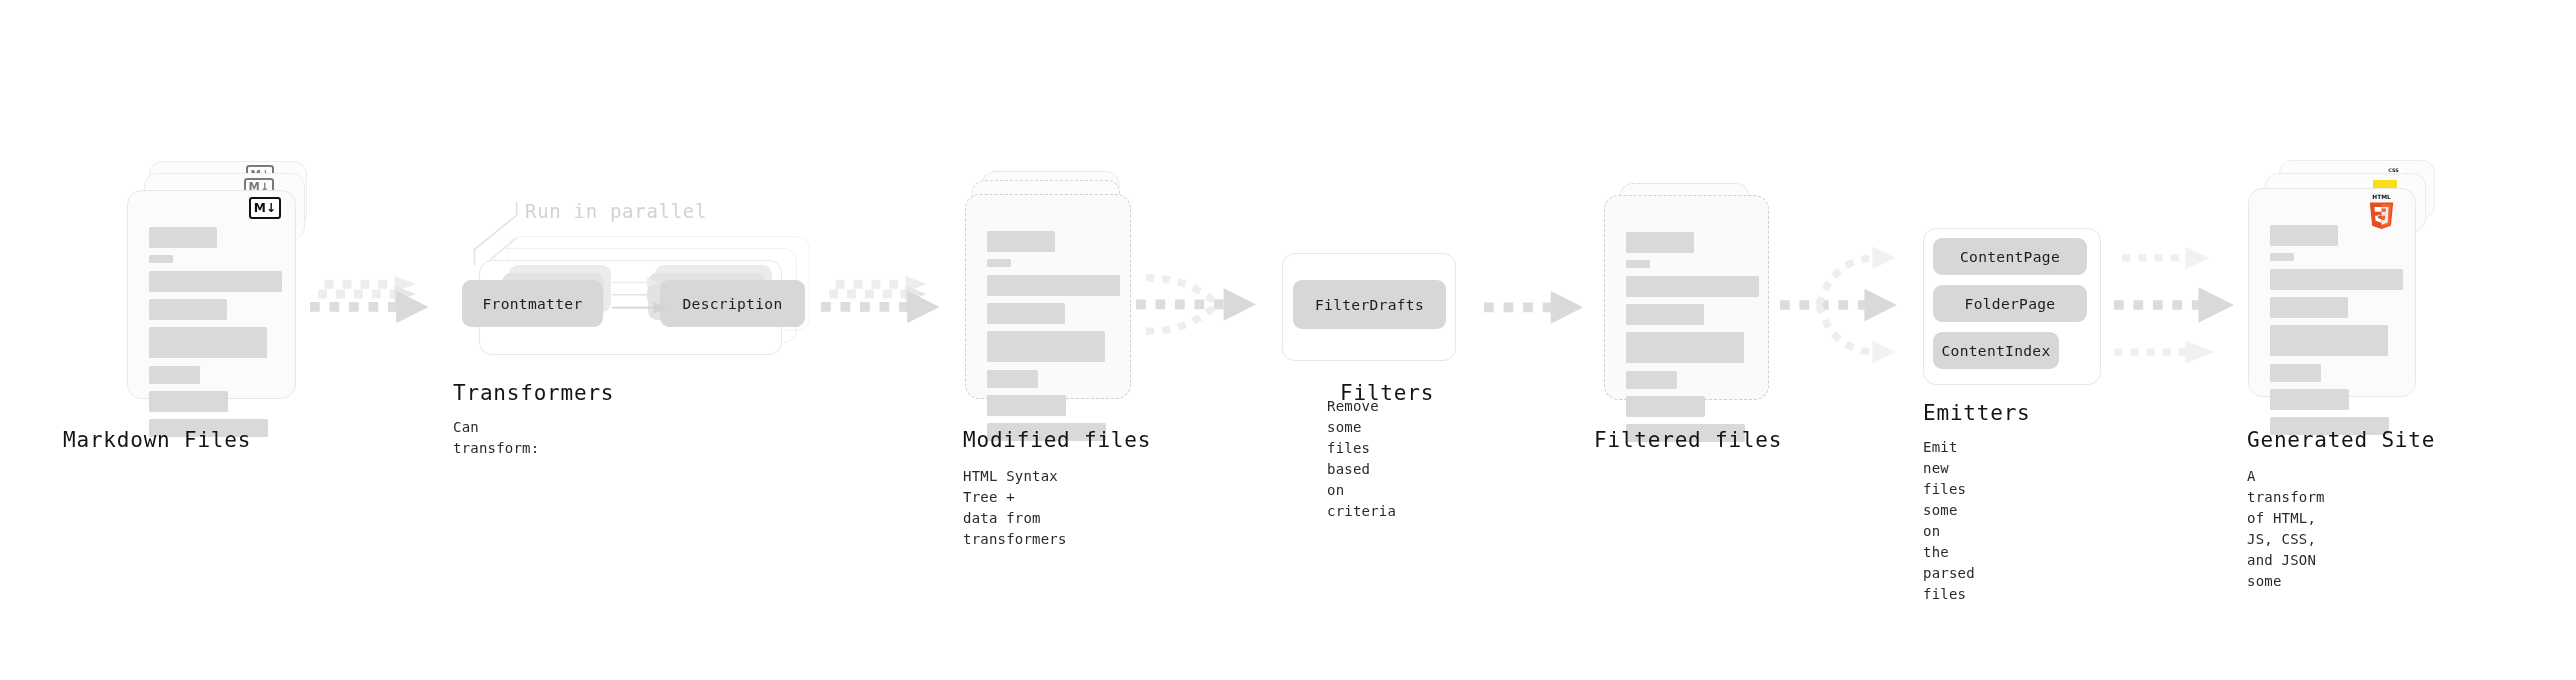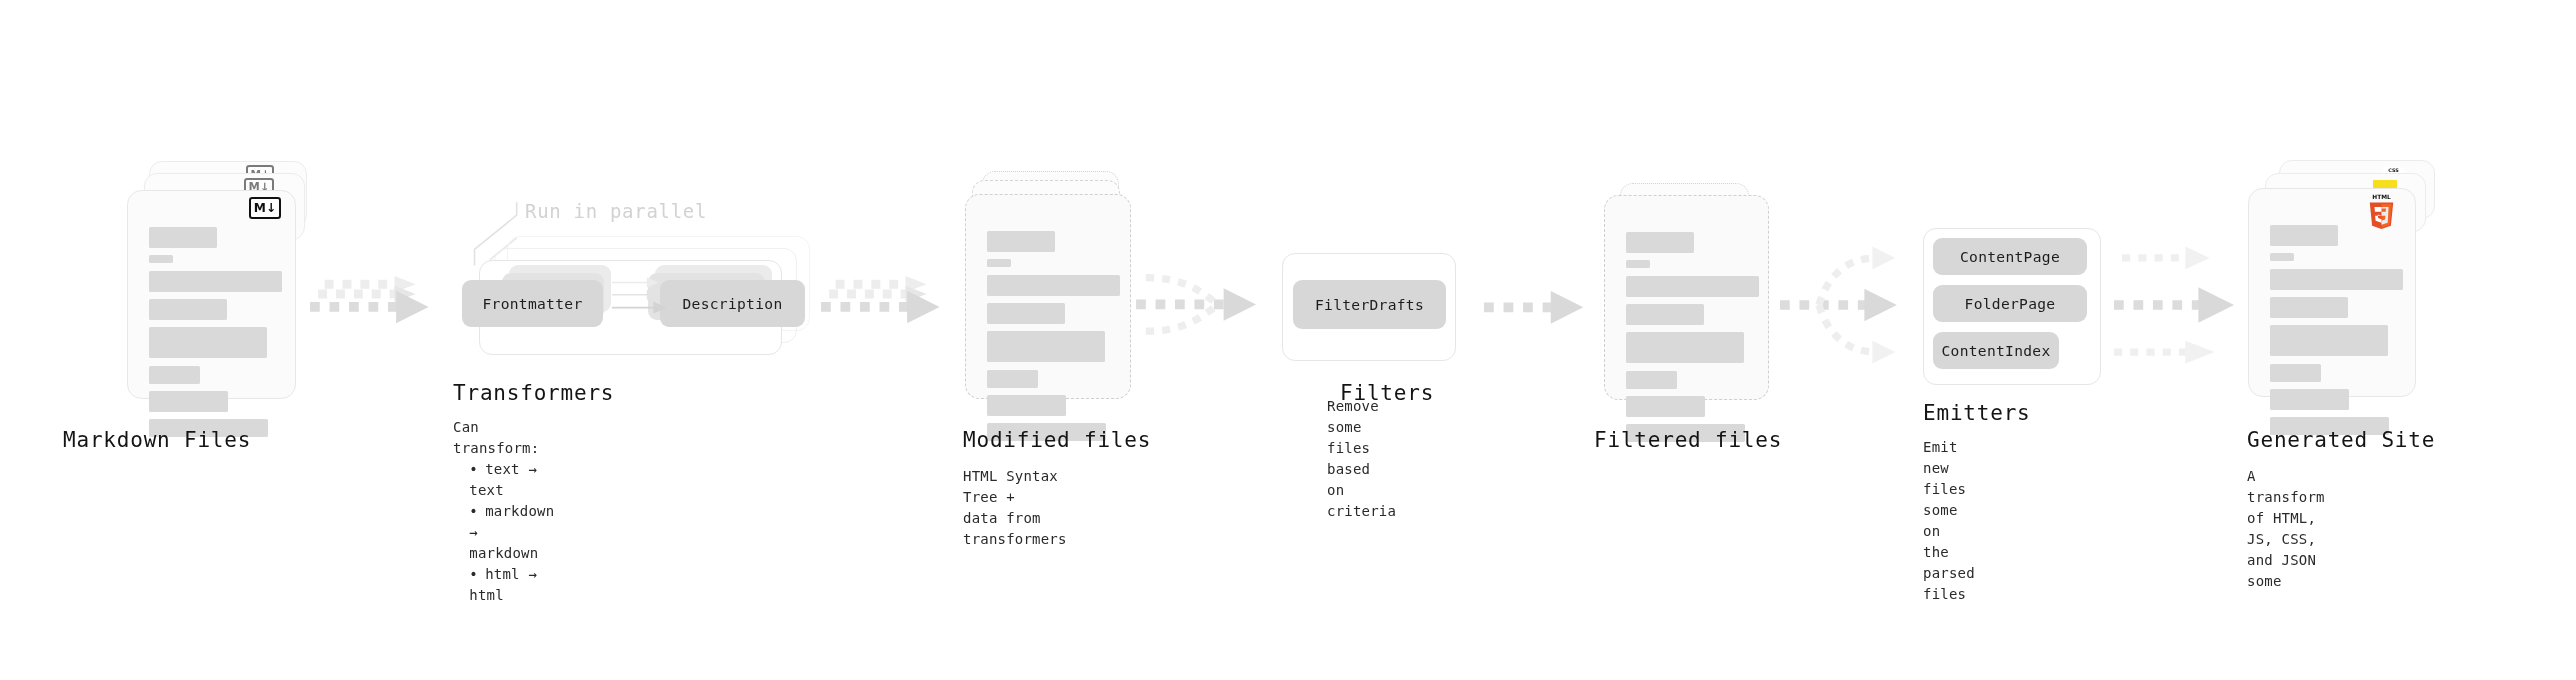--- a/index.html
+++ b/index.html
@@ -132,25 +132,20 @@
       </g>
       <g stroke="#d3d3d3" stroke-width="2" fill="#d3d3d3">
         <line x1="0" y1="40" x2="54" y2="40"></line>
           <polygon points="52,34 52,46 65,40"></polygon>
       </g>
     </svg>
 
     <div class="title" style="left:453px;top:381px;">Transformers</div>
     <div class="sub" style="left:453px;top:417px;">
       <div>Can transform:</div>
-      <ul>
-        <li>text → text</li>
-        <li>markdown → markdown</li>
-        <li>html → html</li>
-      </ul>
     </div>
   </div>
 
   <svg class="abs" style="left:821px;top:276px;width:130px;height:57px;" width="130" height="57" viewBox="0 0 160 70">
     <g stroke="#ededed" stroke-width="11" stroke-dasharray="11 11" fill="none">
       <line x1="18" y1="10" x2="116" y2="10"></line>
       <line x1="10" y1="22" x2="116" y2="22"></line>
     </g>
     <polygon points="104,0 104,20 130,10" fill="#ededed"></polygon>
     <polygon points="104,12 104,32 130,22" fill="#e6e6e6"></polygon>

